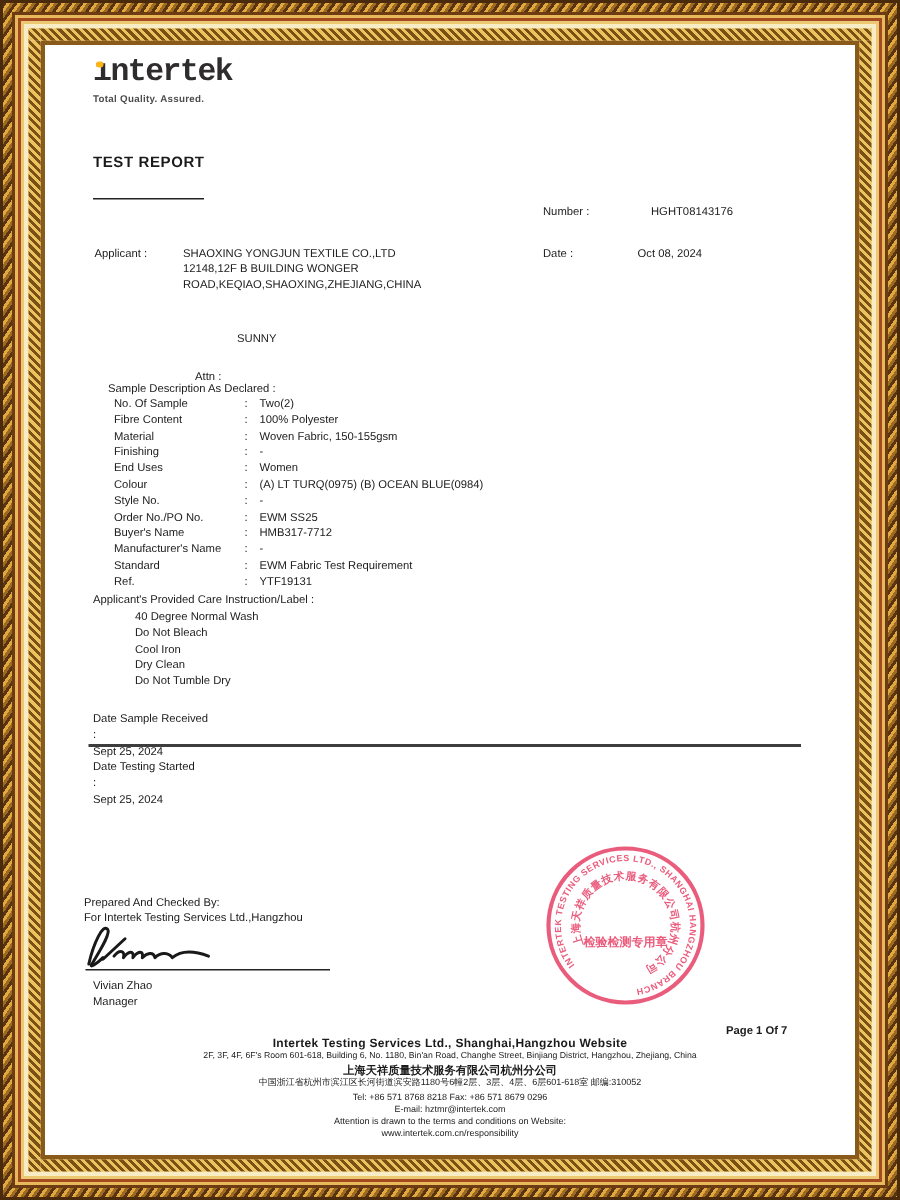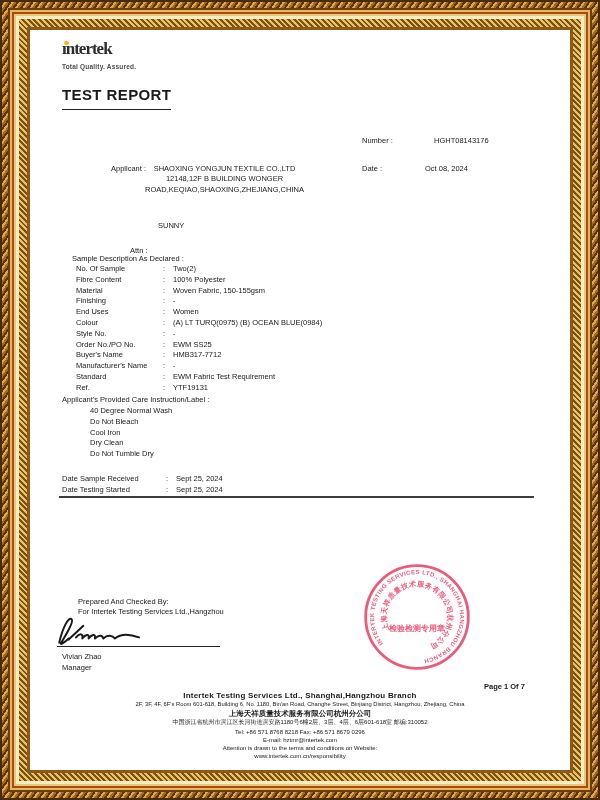--- a/index.html
+++ b/index.html
@@ -32,63 +32,63 @@
   }
   .frame::after {
     content:""; position:absolute; inset:19px;
     border:8px solid #c9a24a;
     border-image: repeating-linear-gradient(45deg,#7a5114 0 2px,#ecc25f 2px 4px) 8;
   }
 
   
   #logo { left:62px; top:38px; }
   .brand {
-    font-family:Liberation Serif, serif;
-    font-size:17px; font-weight:bold; color:#2e2c2d;
+    font-family:Liberation Mono, monospace;
+    font-size:21px; font-weight:bold; color:#2e2c2d;
     letter-spacing:-1px; position:relative; line-height:22px;
   }
   .brand-dot {
     position:absolute; left:2px; top:2.5px; width:4.5px; height:4.5px;
     border-radius:50%; background:#fdb515;
   }
   .tagline { font-size:6.5px; font-weight:bold; color:#4c4c4c; margin-top:3px; letter-spacing:0.2px; }
 
   
-  #title { left:62px; top:86px; font-size:15px; font-weight:bold; letter-spacing:0.4px;
-           border-bottom:1.2px solid #222; padding-bottom:6px; }
+  #title { left:62px; top:103px; font-size:10px; font-weight:bold; letter-spacing:0.4px;
+           border-bottom:1.2px solid #222; padding-bottom:18px; }
 
   
   .hrow { display:flex; }
   .hrow .hlbl { width:72px; }
   #number-row { left:362px; top:136px; width:200px; }
   #date-row   { left:362px; top:164px; width:200px; }
   #date-row .hlbl { width:63px; }
-  #applicant-label { left:63px; top:164px;margin-left:48px; }
-  #applicant-lines { left:112px; top:164px; width:225px; line-height:10.4px;text-align:center; }
+  #applicant-label { left:63px; top:164px; }
+  #applicant-lines { left:122px; top:164px; width:225px; line-height:10.4px; }
   #attn { left:130px; top:221px; display:flex; }
   #attn .hlbl { width:28px;margin-top:25px; }
 
   
   #sample-heading { left:72px; top:254px; }
   #sample-rows { left:76px; top:264px; width:470px; }
   .srow { display:flex; line-height:10.8px;align-items:flex-end; }
   .srow .lbl { width:87px; }
   .srow .col { width:10px; }
   #care-heading { left:62px; top:395px; }
   #care-list { left:90px; top:406px; line-height:10.8px; }
 
   
   #date-rows { left:62px; top:474px; width:300px; }
-  .drow { display:flex; line-height:10.8px; }
+  .drow { display:flex; line-height:10.8px;flex-direction:column; }
   .drow .lbl { width:104px; }
   .drow .col { width:10px; }
   #divider { left:59px; top:496px; width:475px; height:2px; background:#3d3d3d; }
 
   
-  #prepared { left:78px; top:597px; line-height:10.3px; }
+  #prepared { left:56px; top:597px; line-height:10.3px; }
   #sig-svg { left:55px; top:611px; }
   #sig-line { left:57px; top:646px; width:163px; height:1.2px; background:#222; }
   #sig-block { left:62px; top:652px; line-height:10.6px; }
 
   
   #stamp { left:361px; top:561px; opacity:0.88; }
   #stamp text { font-weight:bold; font-family:"Liberation Sans",sans-serif; }
 
   
   #page-num { left:484px; top:682px; font-size:7.5px; font-weight:600; }
@@ -254,21 +254,21 @@
   <g transform="rotate(-24 60 60)">
     <text font-size="7.6" fill="#e8466b" letter-spacing="0.6">
       <textPath href="#cnPath">上海天祥质量技术服务有限公司杭州分公司</textPath>
     </text>
   </g>
   <text x="60" y="75" text-anchor="middle" font-size="8.6" fill="#e8466b">检验检测专用章</text>
 </svg>
 
 <div class="abs" id="page-num">Page 1 Of 7</div>
 <div class="abs" id="footer">
-  <div class="f-company">Intertek Testing Services Ltd., Shanghai,Hangzhou Branch</div>
+  <div class="f-company">Intertek Testing Services Ltd., Shanghai,Hangzhou Website</div>
   <div class="f-addr">2F, 3F, 4F, 6F's Room 601-618, Building 6, No. 1180, Bin'an Road, Changhe Street, Binjiang District, Hangzhou, Zhejiang, China</div>
   <div class="f-cn-bold">上海天祥质量技术服务有限公司杭州分公司</div>
   <div class="f-cn">中国浙江省杭州市滨江区长河街道滨安路1180号6幢2层、3层、4层、6层601-618室 邮编:310052</div>
   <div class="f-sm">Tel: +86 571 8768 8218 Fax: +86 571 8679 0296</div>
   <div class="f-sm">E-mail: hztmr@intertek.com</div>
   <div class="f-sm">Attention is drawn to the terms and conditions on Website:</div>
   <div class="f-sm">www.intertek.com.cn/responsibility</div>
 </div>
 
 </body></html>

